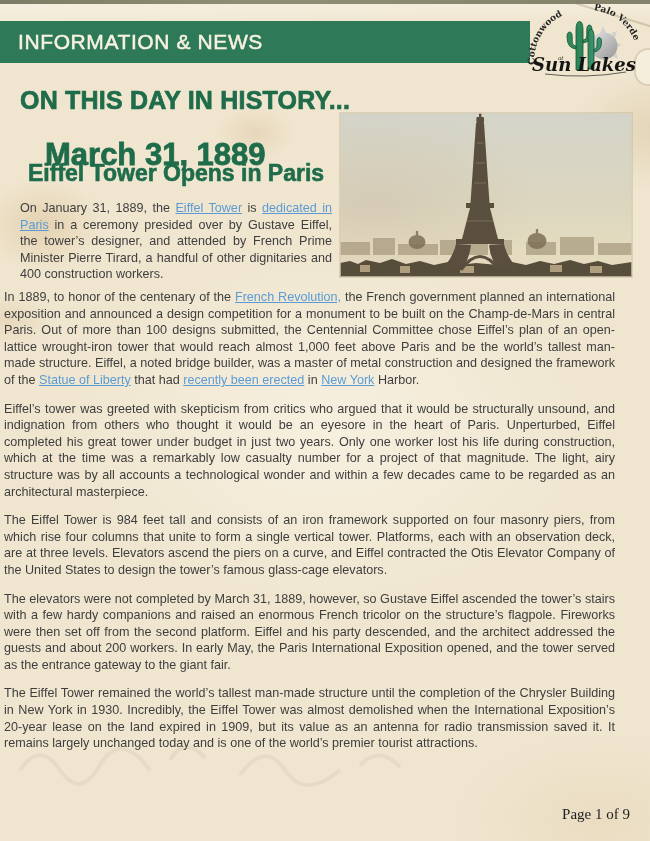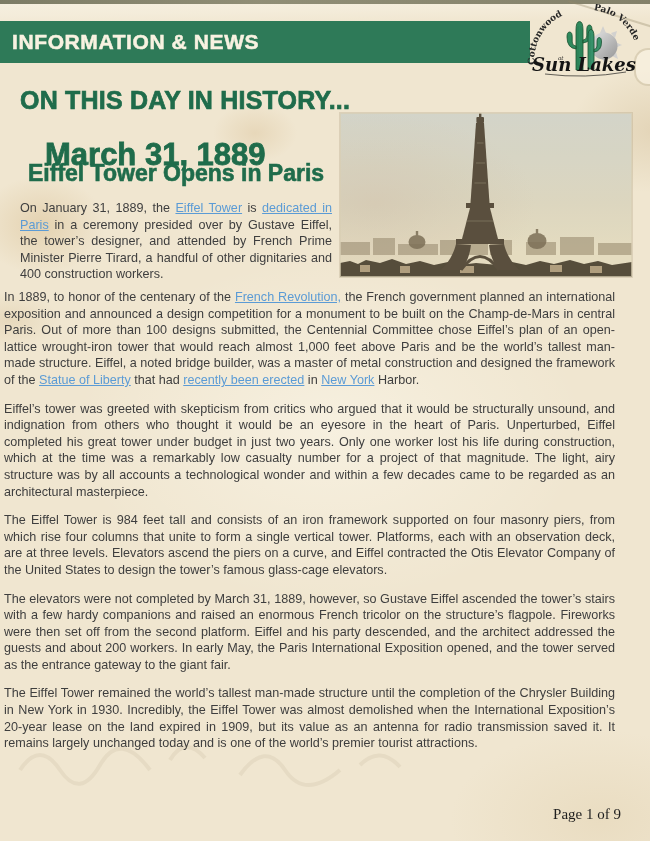--- a/index.html
+++ b/index.html
@@ -17,38 +17,38 @@
       #f0e6d0;
   }
   .scan-edge{position:absolute;left:0;top:0;width:650px;height:4px;
     background:linear-gradient(90deg,#6f6f58,#85836a 40%,#77755e);opacity:.9;}
   .crease{position:absolute;left:566px;top:14px;width:95px;height:2px;
     background:rgba(150,138,106,0.35);transform:rotate(17deg);border-radius:2px;}
   .curl{position:absolute;left:634px;top:48px;width:26px;height:34px;border:2px solid rgba(170,150,110,0.35);
     border-right:none;border-radius:14px 0 0 14px;background:rgba(250,244,228,0.6);}
   .banner{position:absolute;left:0;top:21px;width:530px;height:42px;
     background:var(--banner-green,#2E7A58);display:flex;align-items:center;}
-  .banner-title{color:#F8F2E1;font-size:21px;font-weight:bold;letter-spacing:.6px;padding-left:12px;
+  .banner-title{color:#F8F2E1;font-size:21px;font-weight:normal;letter-spacing:.6px;padding-left:18px;
     -webkit-text-stroke:.5px #F8F2E1;}
   .logo{position:absolute;left:525px;top:4px;width:120px;height:78px;}
   .section-title{position:absolute;left:20px;top:86px;margin:0;font-size:25px;font-weight:bold;
     color:var(--heading-green,#1F6C4B);letter-spacing:.2px;-webkit-text-stroke:.7px var(--heading-green,#1F6C4B);}
   .date-title{position:absolute;left:28px;top:120px;margin:17px;font-size:31px;font-weight:bold;
     color:var(--heading-green,#1F6C4B);-webkit-text-stroke:.8px var(--heading-green,#1F6C4B);}
   .article-headline{position:absolute;left:28px;top:160px;margin:0;font-size:23px;font-weight:bold;
     color:var(--heading-green,#1F6C4B);-webkit-text-stroke:.6px var(--heading-green,#1F6C4B);}
   .photo{position:absolute;left:340px;top:113px;width:292px;height:164px;margin:0;
     box-shadow:0 0 0 1px rgba(160,145,110,0.25);}
   .body-text{font-size:12.6px;line-height:16.6px;color:var(--body-text,#3E3E3E);
     text-align:justify;}
   #p1{position:absolute;left:20px;top:200px;width:312px;margin:0;}
   .article-body{position:absolute;left:4px;top:289px;width:611px;}
   .article-body p{margin:0 0 12px 0;}
   a.link{color:var(--link-blue,#5B9BD5);}
-  .page-number{position:absolute;right:29px;top:806px;font-family:"Liberation Serif",serif;
+  .page-number{position:absolute;right:20px;top:806px;font-family:"Liberation Serif",serif;
     font-size:15px;color:#1f1f1f;margin-left:20px;}
   .ghostwriting{position:absolute;left:0;top:620px;width:650px;height:200px;opacity:.07;pointer-events:none;}
 </style>
 </head>
 <body>
 
 <div class="page">
 
   <div class="scan-edge"></div>
   <div class="crease"></div>

